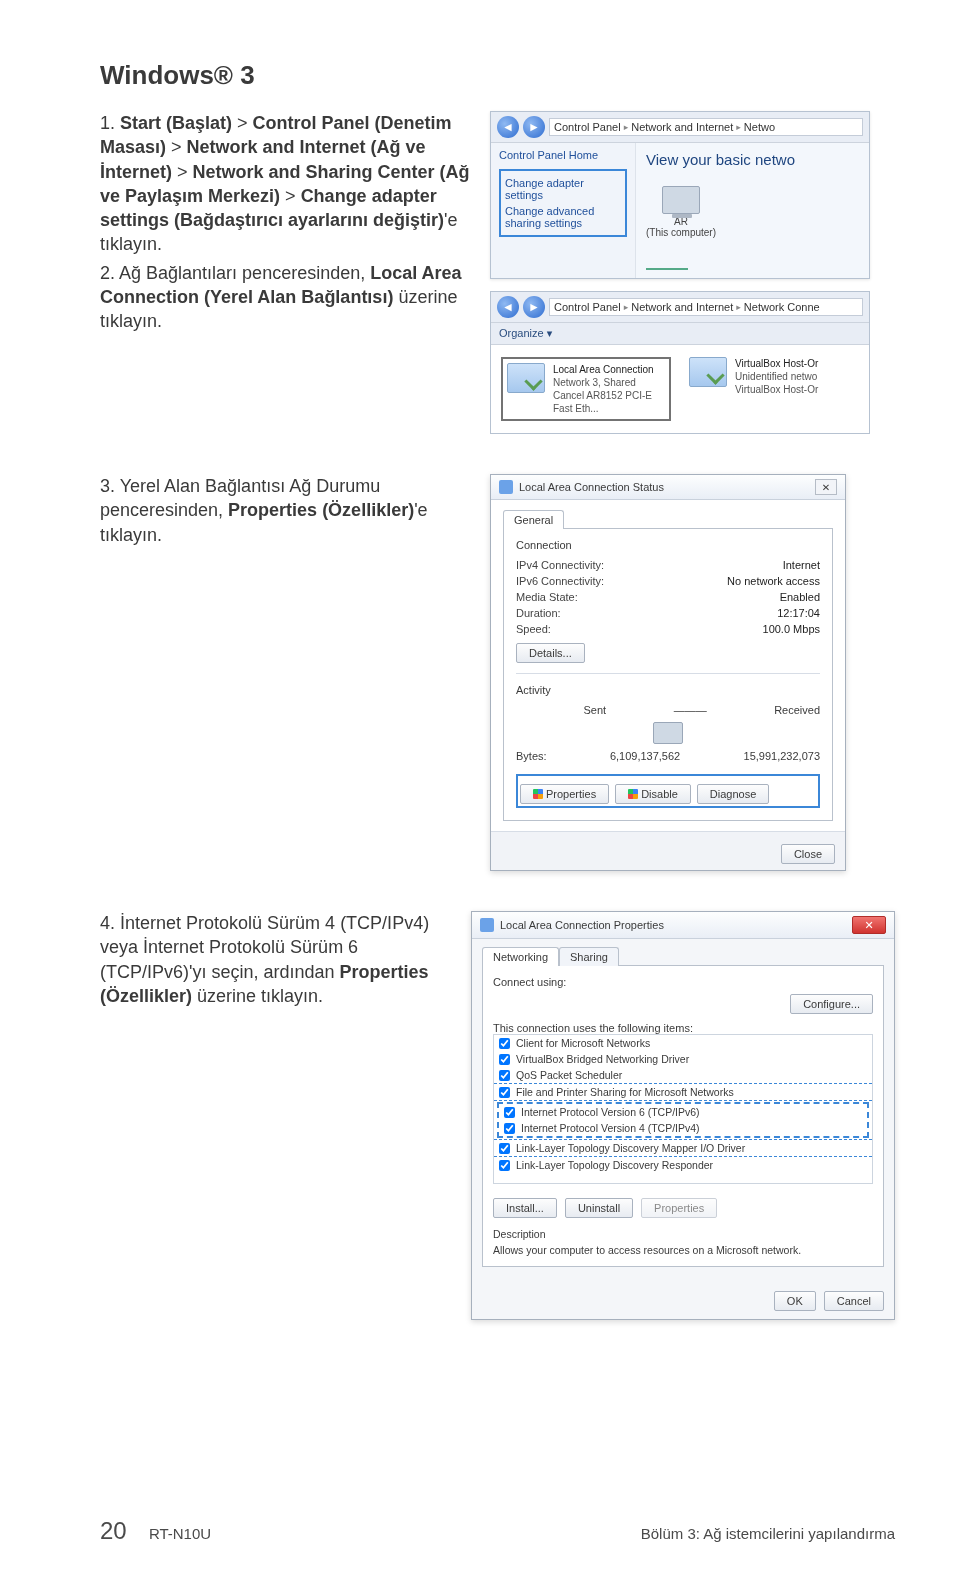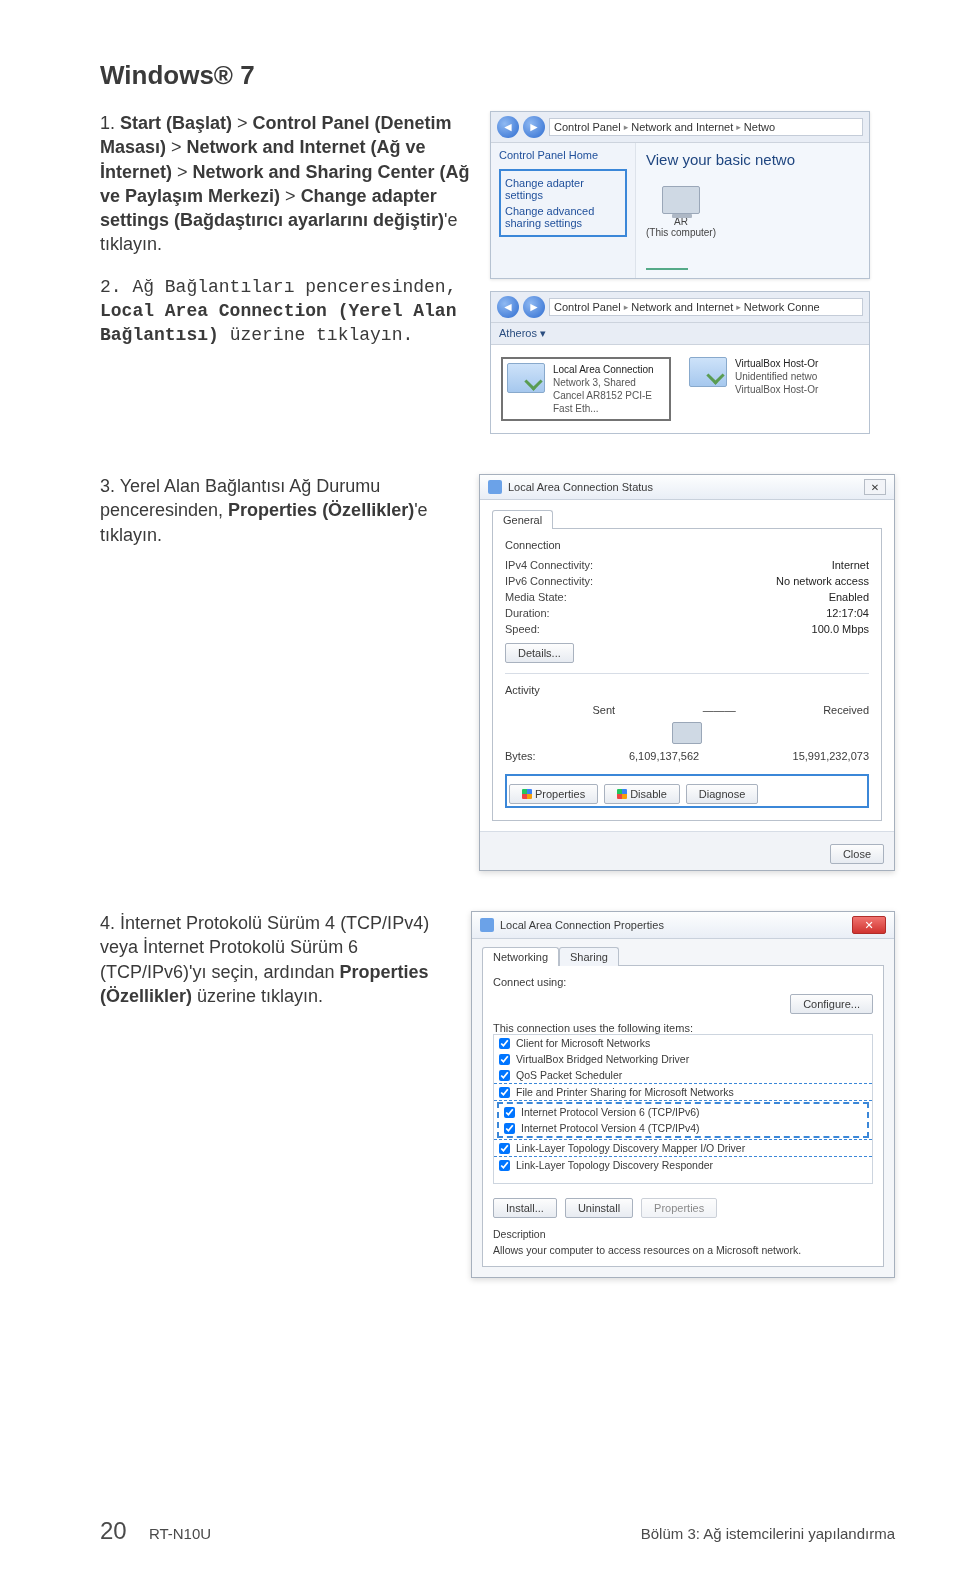--- a/index.html
+++ b/index.html
@@ -92,21 +92,21 @@
   .nc-item { display:flex; gap:8px; width:48%; }
   .nc-icon { width:38px;height:30px;background:linear-gradient(#cde2f9,#a6c8ee);border:1px solid #88a9cc;border-radius:2px;position:relative;flex-shrink:0; }
   .nc-icon::after{content:"";position:absolute;width:10px;height:10px;border:3px solid #5a9c52;border-left:none;border-top:none;transform:rotate(45deg);right:4px;bottom:4px;}
   .nc-info { font-size:10px; line-height:1.3; color:#555; }
   .nc-info .nc-name { color:#222; }
   .nc-item.boxed { border:2px solid #737373; padding:4px; }
   .org-bar { padding:4px 8px;background:#e8edf5;border-bottom:1px solid #ccd3dd;color:#2a4d7f;font-size:11px; }
 
   
   .status-dlg {
-    width: 416px;
+    width: 356px;
     background:#fff;
     border:1px solid #a6b0bd;
     font-size:11px;
     box-shadow:0 2px 6px rgba(0,0,0,.15);
   }
   .dlg-title-bar {
     display:flex;align-items:center;gap:6px;padding:4px 8px;
     background:linear-gradient(#fdfefe,#e9eef6);border-bottom:1px solid #c9d1dc;
   }
   .mini-icon{width:14px;height:14px;background:#6ba2e8;border-radius:2px;}
@@ -169,28 +169,28 @@
   .footer .pnum { font-size:24px; }
   .footer .model { margin-left:18px; }
 
   .step3-row { margin-top: 10px; }
   .step4-row { margin-top: 36px; }
 
 </style>
 </head>
 <body>
 
-<div class="heading">Windows® 7</div>
+<div class="heading">Windows® 3</div>
 
 <div class="step-row">
   <div class="step-text">
     <p>
       <span>1. </span><span class="bold">Start (Başlat)</span><span> &gt; </span><span class="bold">Control Panel (Denetim Masası)</span><span> &gt; </span><span class="bold">Network and Internet (Ağ ve İnternet)</span><span> &gt; </span><span class="bold">Network and Sharing Center (Ağ ve Paylaşım Merkezi)</span><span> &gt; </span><span class="bold">Change adapter settings (Bağdaştırıcı ayarlarını değiştir)</span><span>'e tıklayın.</span>
     </p>
-    <p style="margin-top:18px;font-family:Liberation Mono, monospace;">
+    <p style="margin-top:4px;">
       <span>2. </span><span>Ağ Bağlantıları penceresinden, </span><span class="bold">Local Area Connection (Yerel Alan Bağlantısı)</span><span> üzerine tıklayın.</span>
     </p>
   </div>
 
   <div class="img-col">
 
     <div class="cp-window">
       <div class="cp-bar">
         <div class="cp-back">◄</div>
         <div class="cp-fwd">►</div>
@@ -229,21 +229,21 @@
         <div class="cp-back">◄</div>
         <div class="cp-fwd">►</div>
         <div class="cp-crumb">
           <span>Control Panel</span>
           <span class="sep">▸</span>
           <span>Network and Internet</span>
           <span class="sep">▸</span>
           <span>Network Conne</span>
         </div>
       </div>
-      <div class="org-bar">Atheros ▾</div>
+      <div class="org-bar">Organize ▾</div>
       <div class="nc-body">
         <div class="nc-item boxed">
           <div class="nc-icon"></div>
           <div class="nc-info">
             <div class="nc-name">Local Area Connection</div>
             <div>Network 3, Shared</div>
             <div>Cancel AR8152 PCI-E Fast Eth...</div>
           </div>
         </div>
         <div class="nc-item">
@@ -393,20 +393,24 @@
             <div class="btn-sm">Install...</div>
             <div class="btn-sm">Uninstall</div>
             <div class="btn-sm" style="opacity:.6;">Properties</div>
           </div>
           <div class="desc-box">
             <div class="desc-label">Description</div>
             <div>Allows your computer to access resources on a Microsoft network.</div>
           </div>
         </div>
       </div>
+      <div class="ok-row">
+        <div class="btn-sm">OK</div>
+        <div class="btn-sm">Cancel</div>
+      </div>
     </div>
   </div>
 </div>
 
 <div class="footer">
   <div>
     <span class="pnum">20</span>
     <span class="model">RT-N10U</span>
   </div>
   <div>Bölüm 3: Ağ istemcilerini yapılandırma</div>

